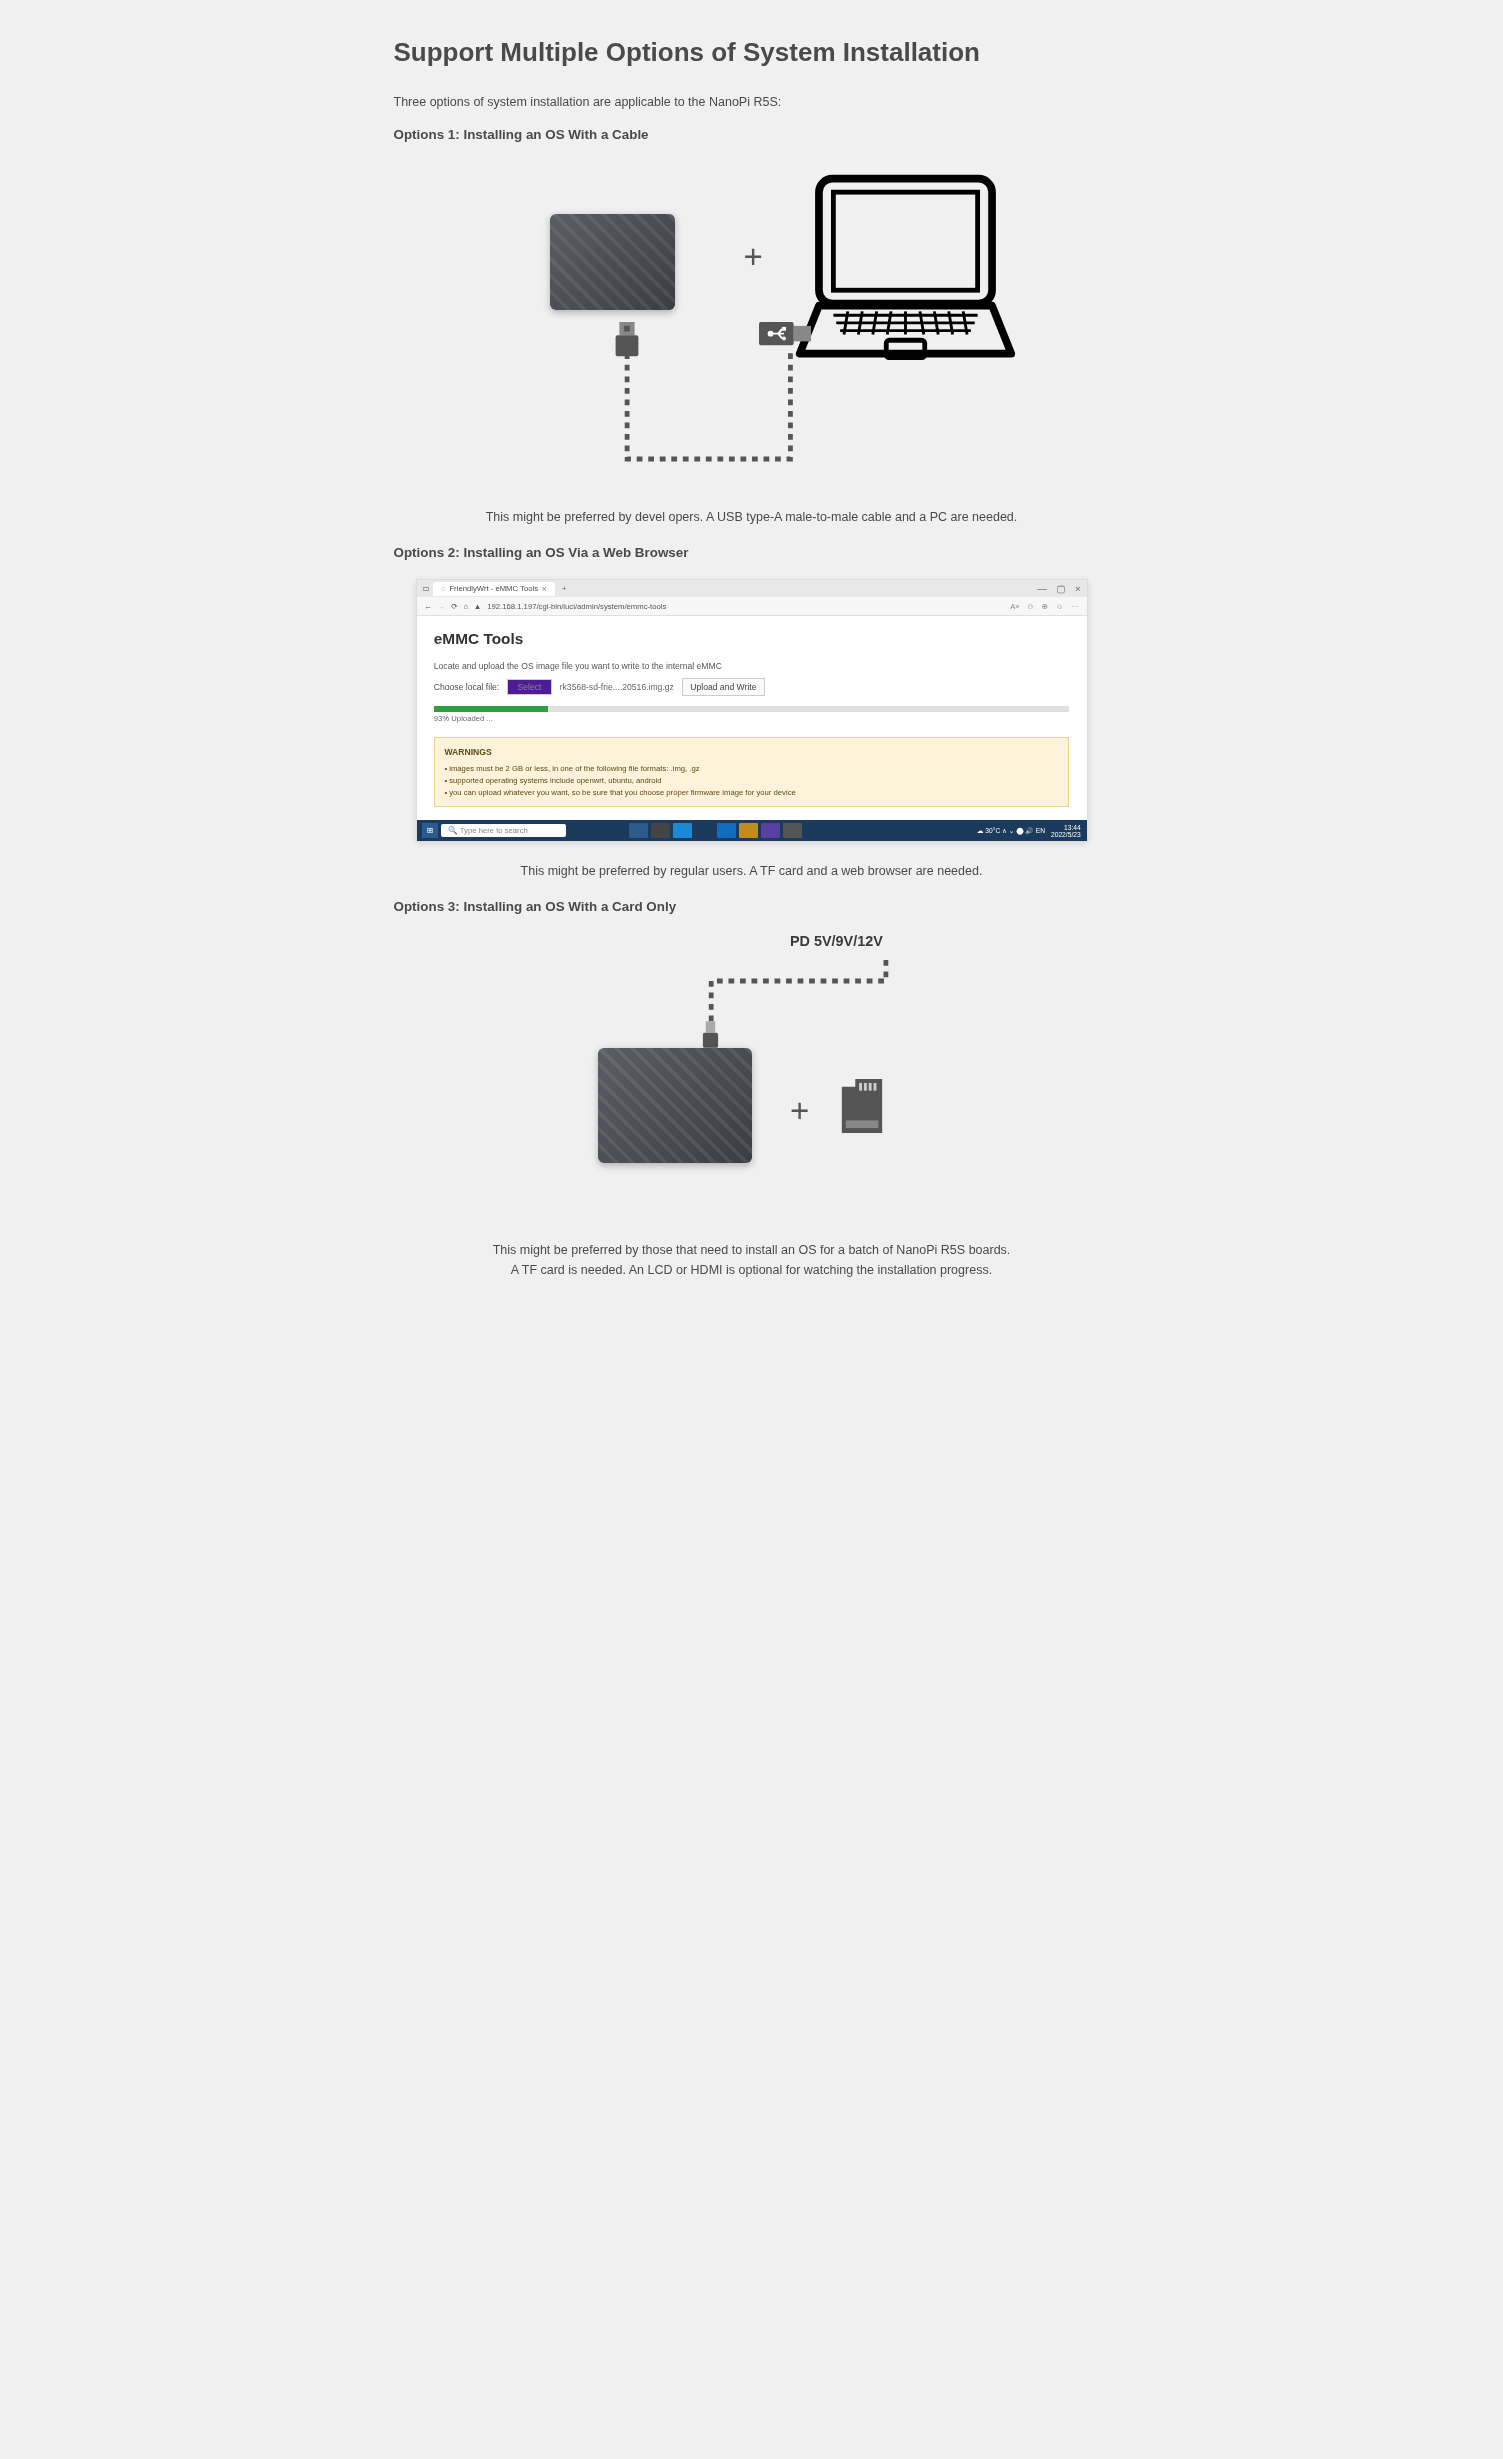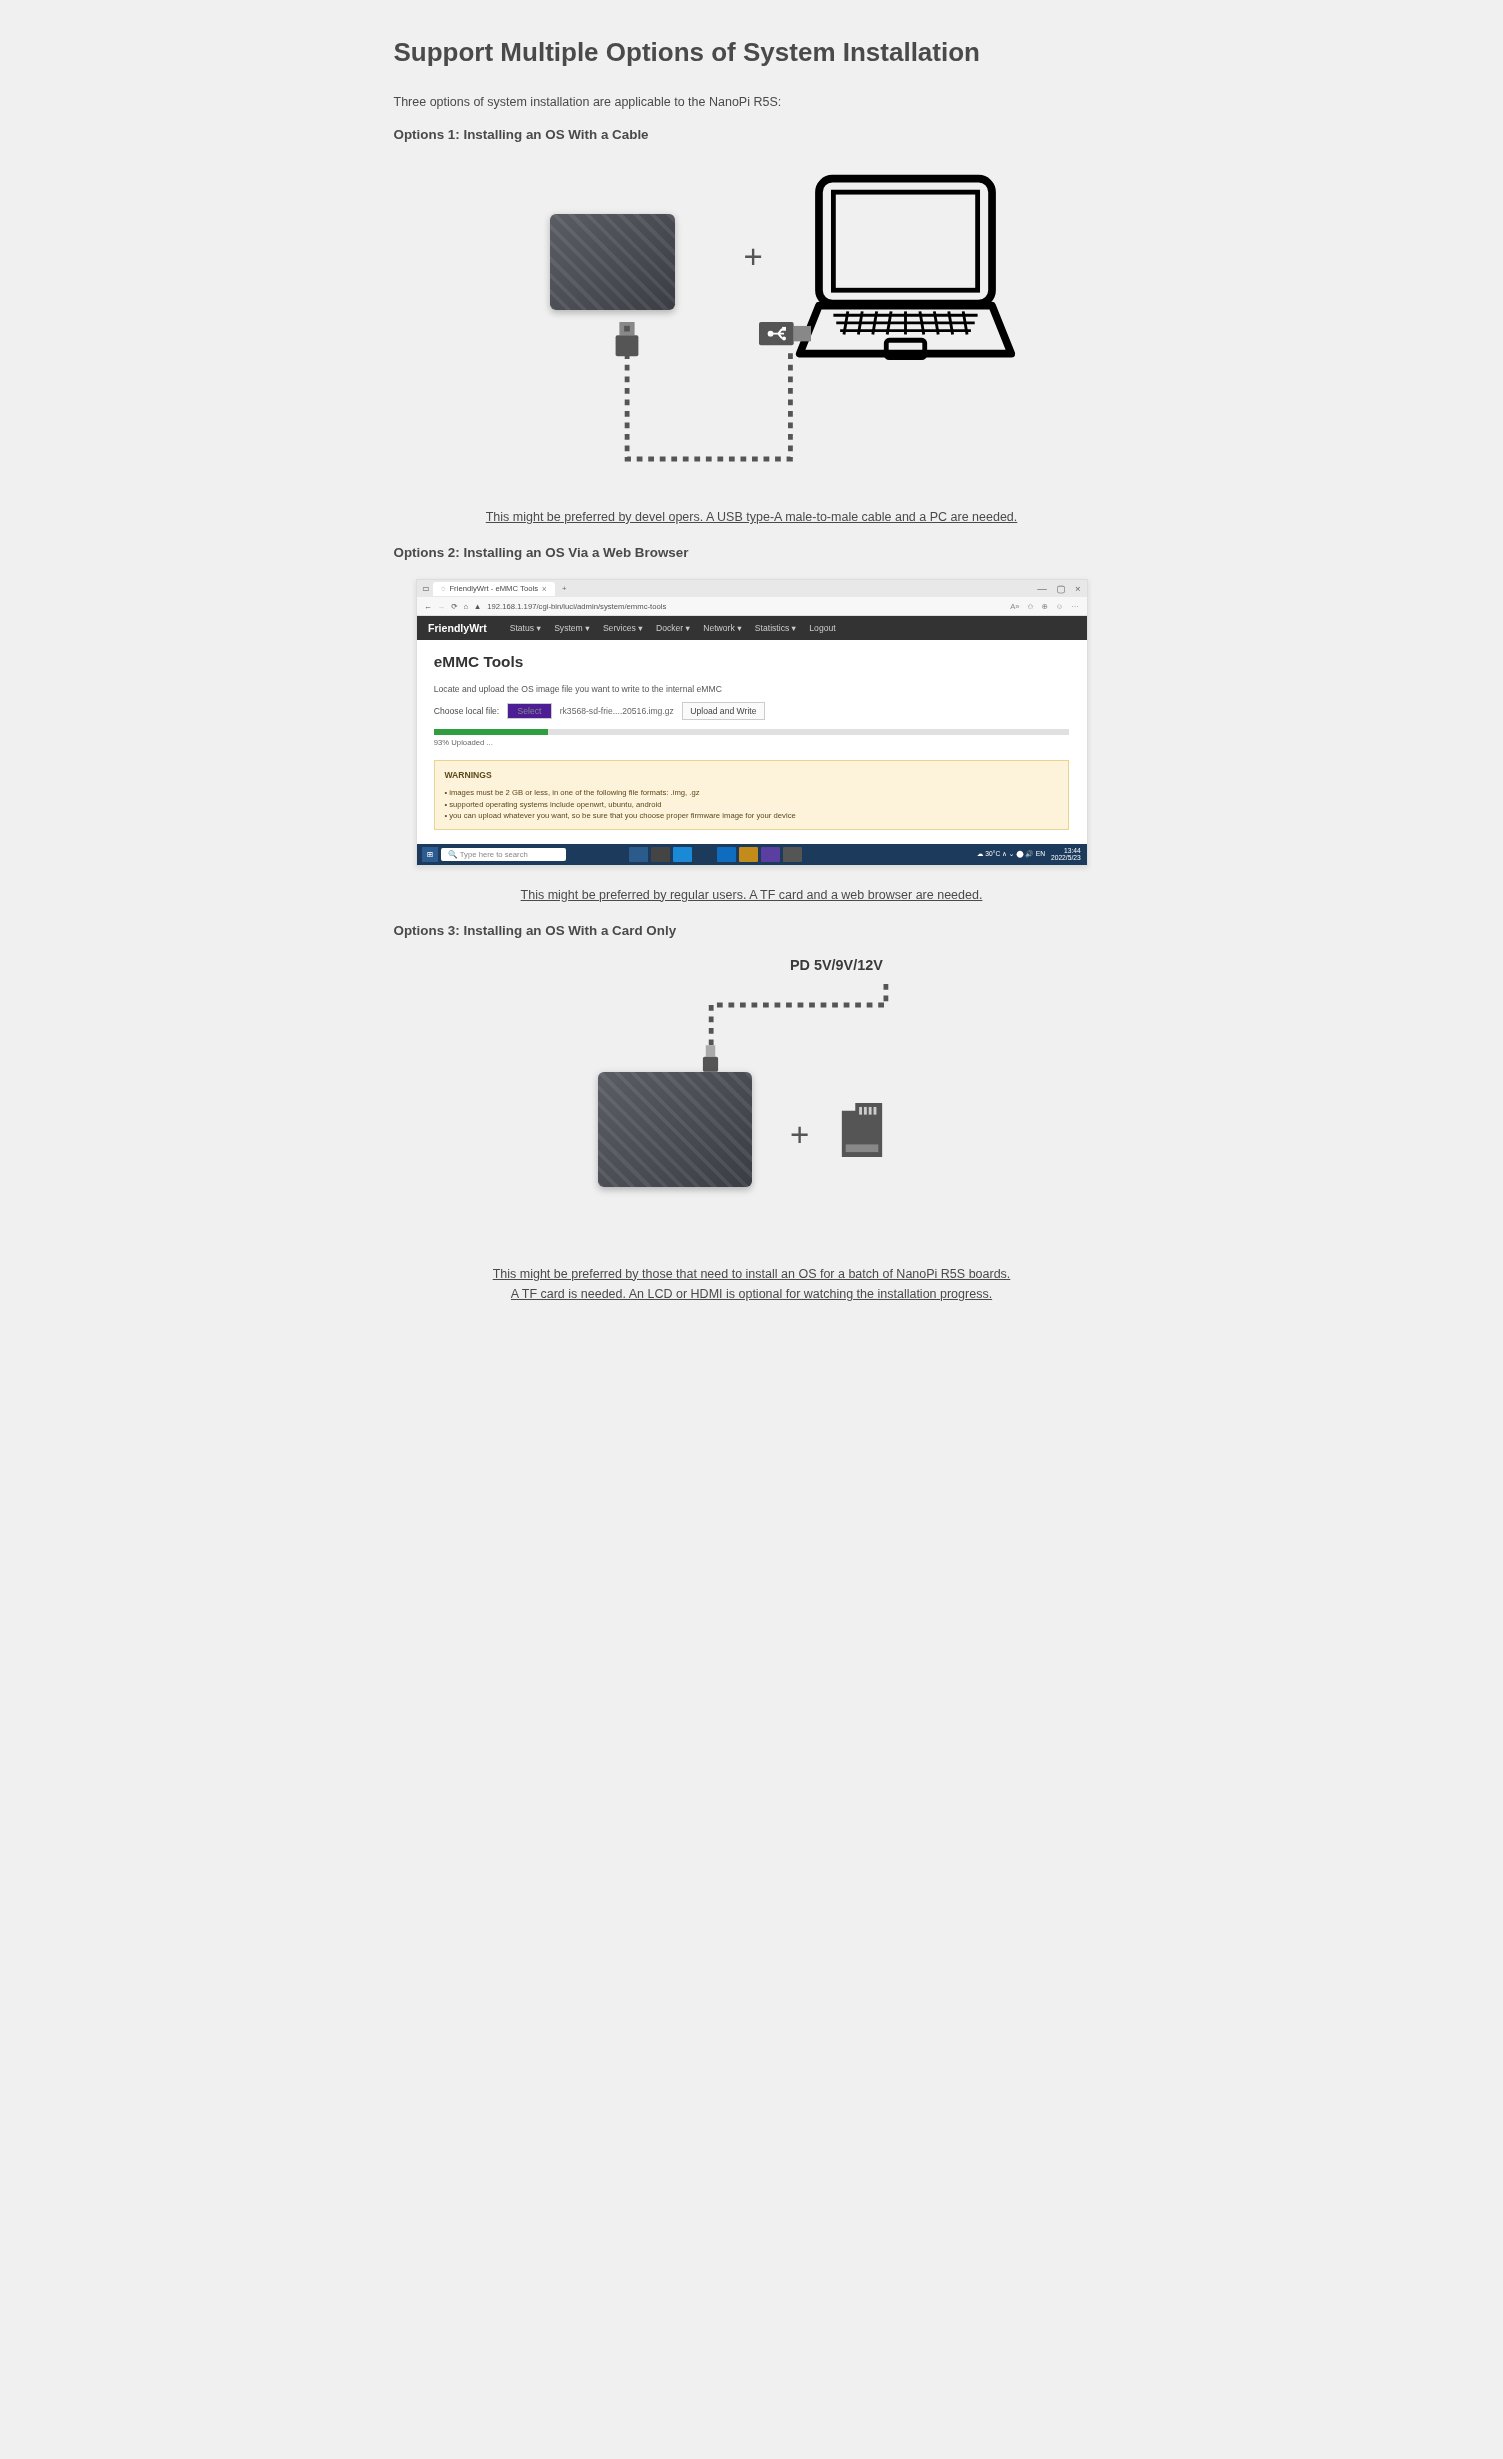--- a/index.html
+++ b/index.html
@@ -28,21 +28,20 @@
     color: #4a4a4a;
     margin-bottom: 19px;
     margin-top: 18px;
   }
   .caption {
     font-size: 12.5px;
     color: #4a4a4a;
     text-align: center;
     margin-top: 19px;
     line-height: 1.6;
-    text-decoration: underline;
   }
   .illus { display: flex; justify-content: center; margin: 9.6px 0; }
   
   .opt1-wrap { position: relative; width: 538px; height: 327px; }
   .device-box {
     position: absolute;
     left: 67px; top: 53px;
     width: 125px; height: 96px;
     background: linear-gradient(135deg, #5a5d63 0%, #3a3d43 100%);
     border-radius: 5.8px;
@@ -192,30 +191,20 @@
       <span>▲</span>
       <span class="url">192.168.1.197/cgi-bin/luci/admin/system/emmc-tools</span>
       <div class="icons-r">
         <span>A»</span>
         <span>✩</span>
         <span>⊕</span>
         <span>☺</span>
         <span>⋯</span>
       </div>
     </div>
-    <div class="navbar-dark">
-      <span class="brand">FriendlyWrt</span>
-      <span class="menu">Status ▾</span>
-      <span class="menu">System ▾</span>
-      <span class="menu">Services ▾</span>
-      <span class="menu">Docker ▾</span>
-      <span class="menu">Network ▾</span>
-      <span class="menu">Statistics ▾</span>
-      <span class="menu">Logout</span>
-    </div>
     <div class="page-body">
       <h3>eMMC Tools</h3>
       <div class="sub">Locate and upload the OS image file you want to write to the internal eMMC</div>
       <div class="file-row">
         <span>Choose local file:</span>
         <span class="select-btn">Select</span>
         <span class="fname">rk3568-sd-frie....20516.img.gz</span>
         <span class="upload-btn">Upload and Write</span>
       </div>
       <div class="progress">

